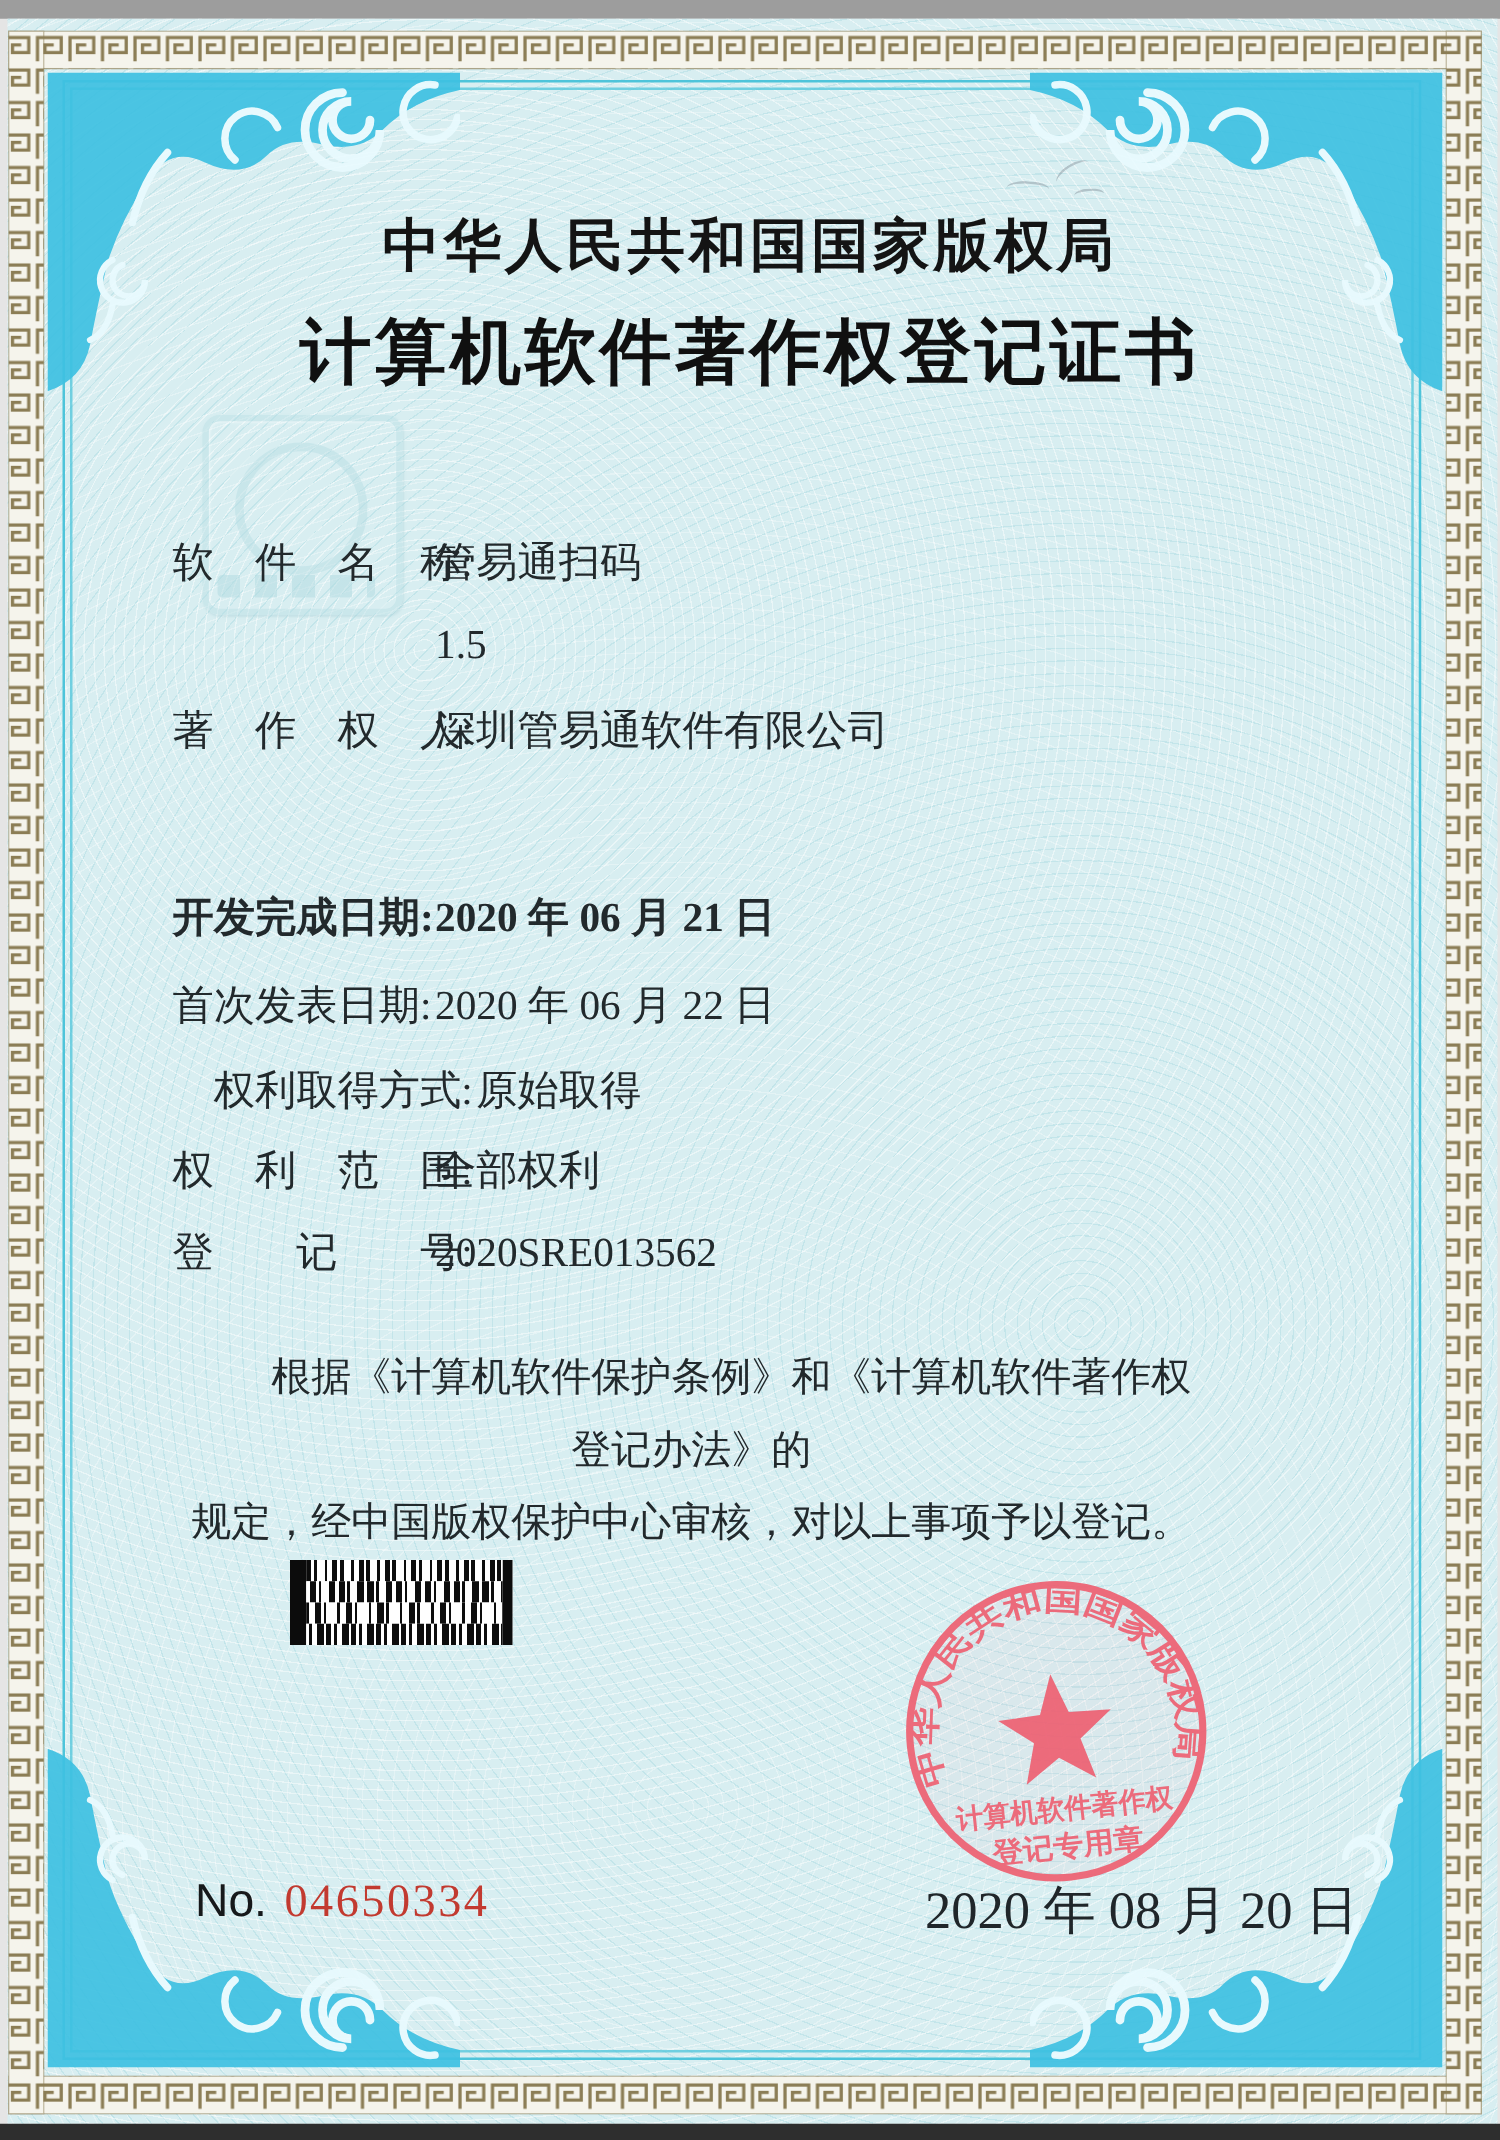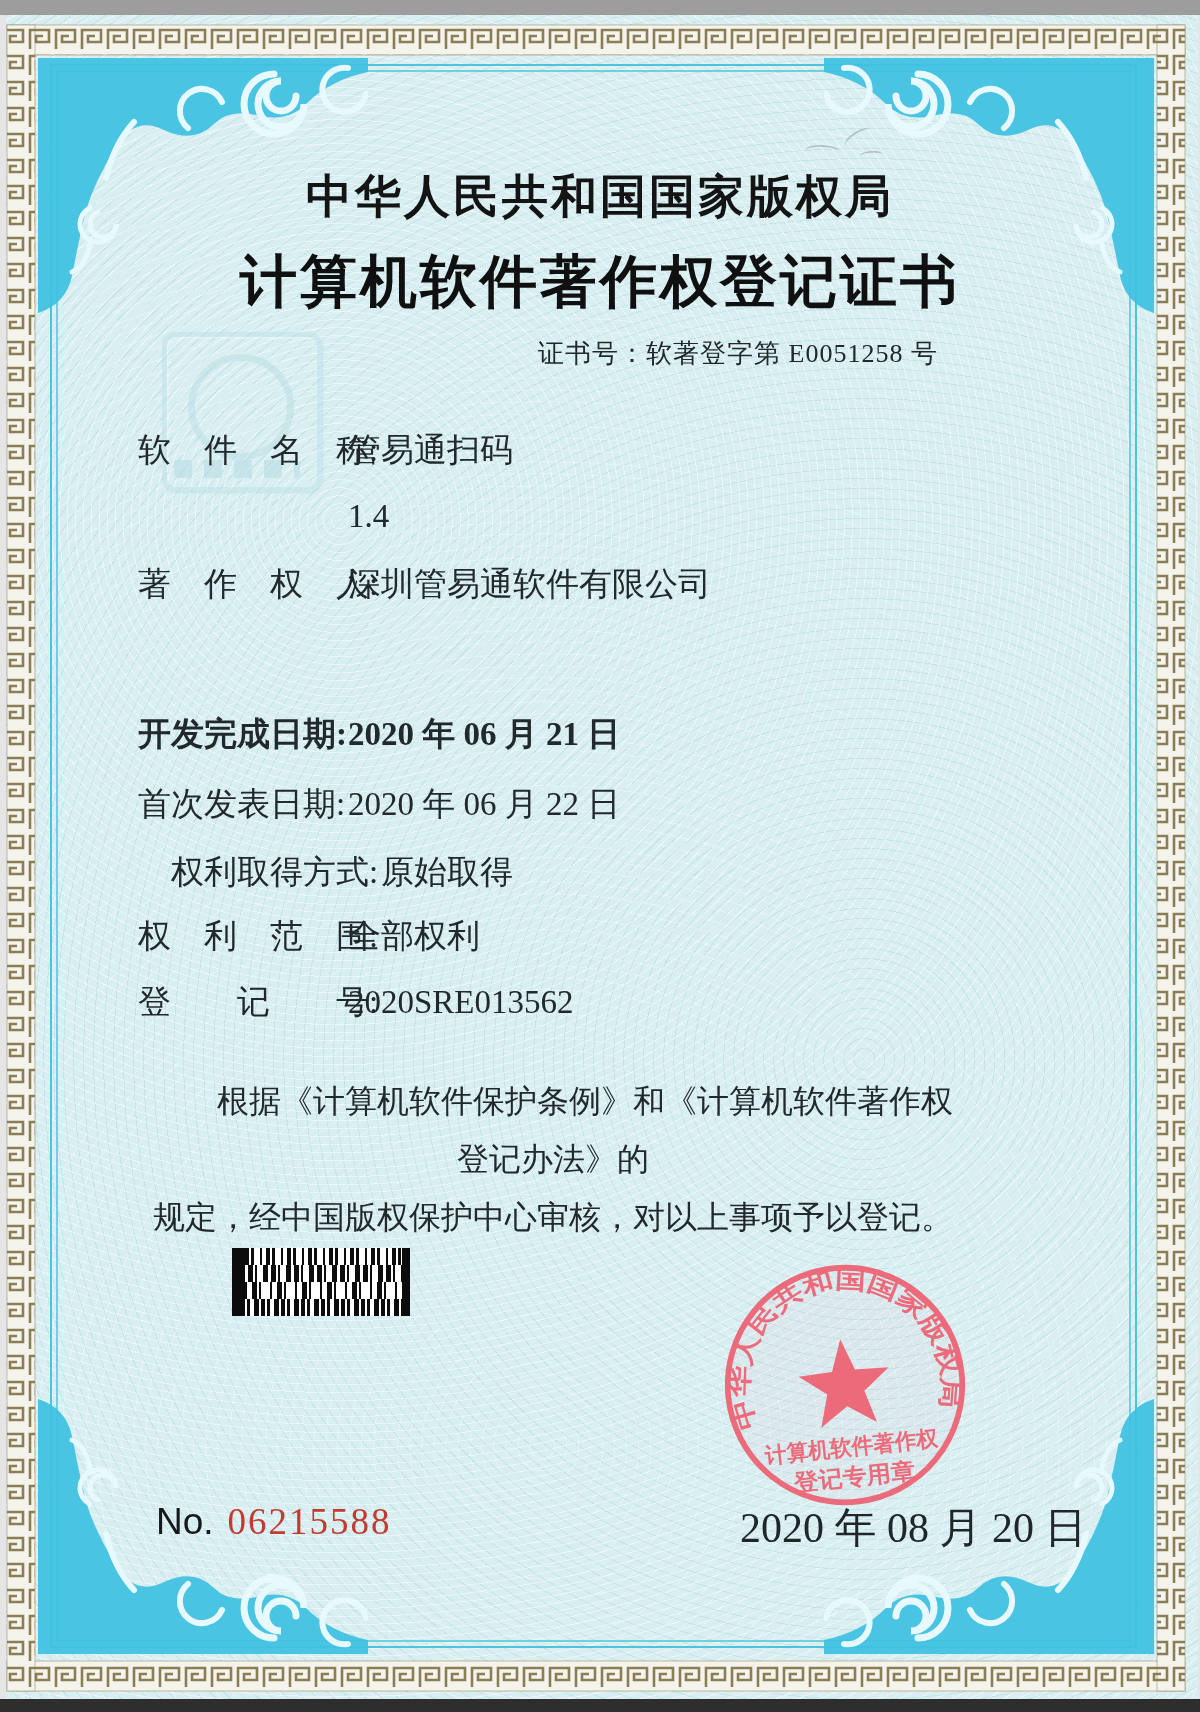--- a/index.html
+++ b/index.html
@@ -131,27 +131,26 @@
   </div>
 
   <div class="pencil-mark">
       <i></i>
       <i></i>
       <i></i>
     </div>
 
   <div class="authority">中华人民共和国国家版权局</div>
   <div class="cert-title">计算机软件著作权登记证书</div>
-  <div class="cert-no">证书号：软著登字第 E0051258 号</div>
 
   <div class="field-row row-0">
     <span class="flabel">软　件　名　称:</span><span class="fvalue">管易通扫码</span>
   </div>
   <div class="field-row row-1">
-    <span class="flabel"></span><span class="fvalue">1.4</span>
+    <span class="flabel"></span><span class="fvalue">1.5</span>
   </div>
   <div class="field-row row-2">
     <span class="flabel">著　作　权　人:</span><span class="fvalue">深圳管易通软件有限公司</span>
   </div>
   <div class="field-row row-3">
     <span class="flabel">开发完成日期:</span><span class="fvalue">2020 年 06 月 21 日</span>
   </div>
   <div class="field-row row-4">
     <span class="flabel">首次发表日期:</span><span class="fvalue">2020 年 06 月 22 日</span>
   </div>
@@ -182,18 +181,18 @@
     <circle cx="150" cy="150" r="143" fill="rgba(243,122,137,0.06)" stroke="#ee6072" stroke-width="7"></circle>
     <polygon fill="#ee6072" points="150,94 135.9,132.6 94.8,134.1 127.2,159.4 115.9,198.9 150,176 184.1,198.9 172.8,159.4 205.2,134.1 164.1,132.6"></polygon>
     <text font-size="30" font-weight="bold" fill="#ee6072">
       <textPath href="#sealarc" startOffset="50%" text-anchor="middle" textLength="450" lengthAdjust="spacingAndGlyphs">中华人民共和国国家版权局</textPath>
     </text>
     <text x="150" y="235" text-anchor="middle" font-size="27" font-weight="bold" fill="#ee6072" textLength="212" lengthAdjust="spacingAndGlyphs">计算机软件著作权</text>
     <text x="150" y="272" text-anchor="middle" font-size="28" font-weight="bold" fill="#ee6072" textLength="148" lengthAdjust="spacingAndGlyphs">登记专用章</text>
   </svg>
 
   <div class="footer-no">
-    <span class="no-label">No.</span><span class="no-value">06215588</span>
+    <span class="no-label">No.</span><span class="no-value">04650334</span>
   </div>
   <div class="footer-date">2020 年 08 月 20 日</div>
 
   <div class="scan-strip-bottom"></div>
 </div>
 
 </body></html>

